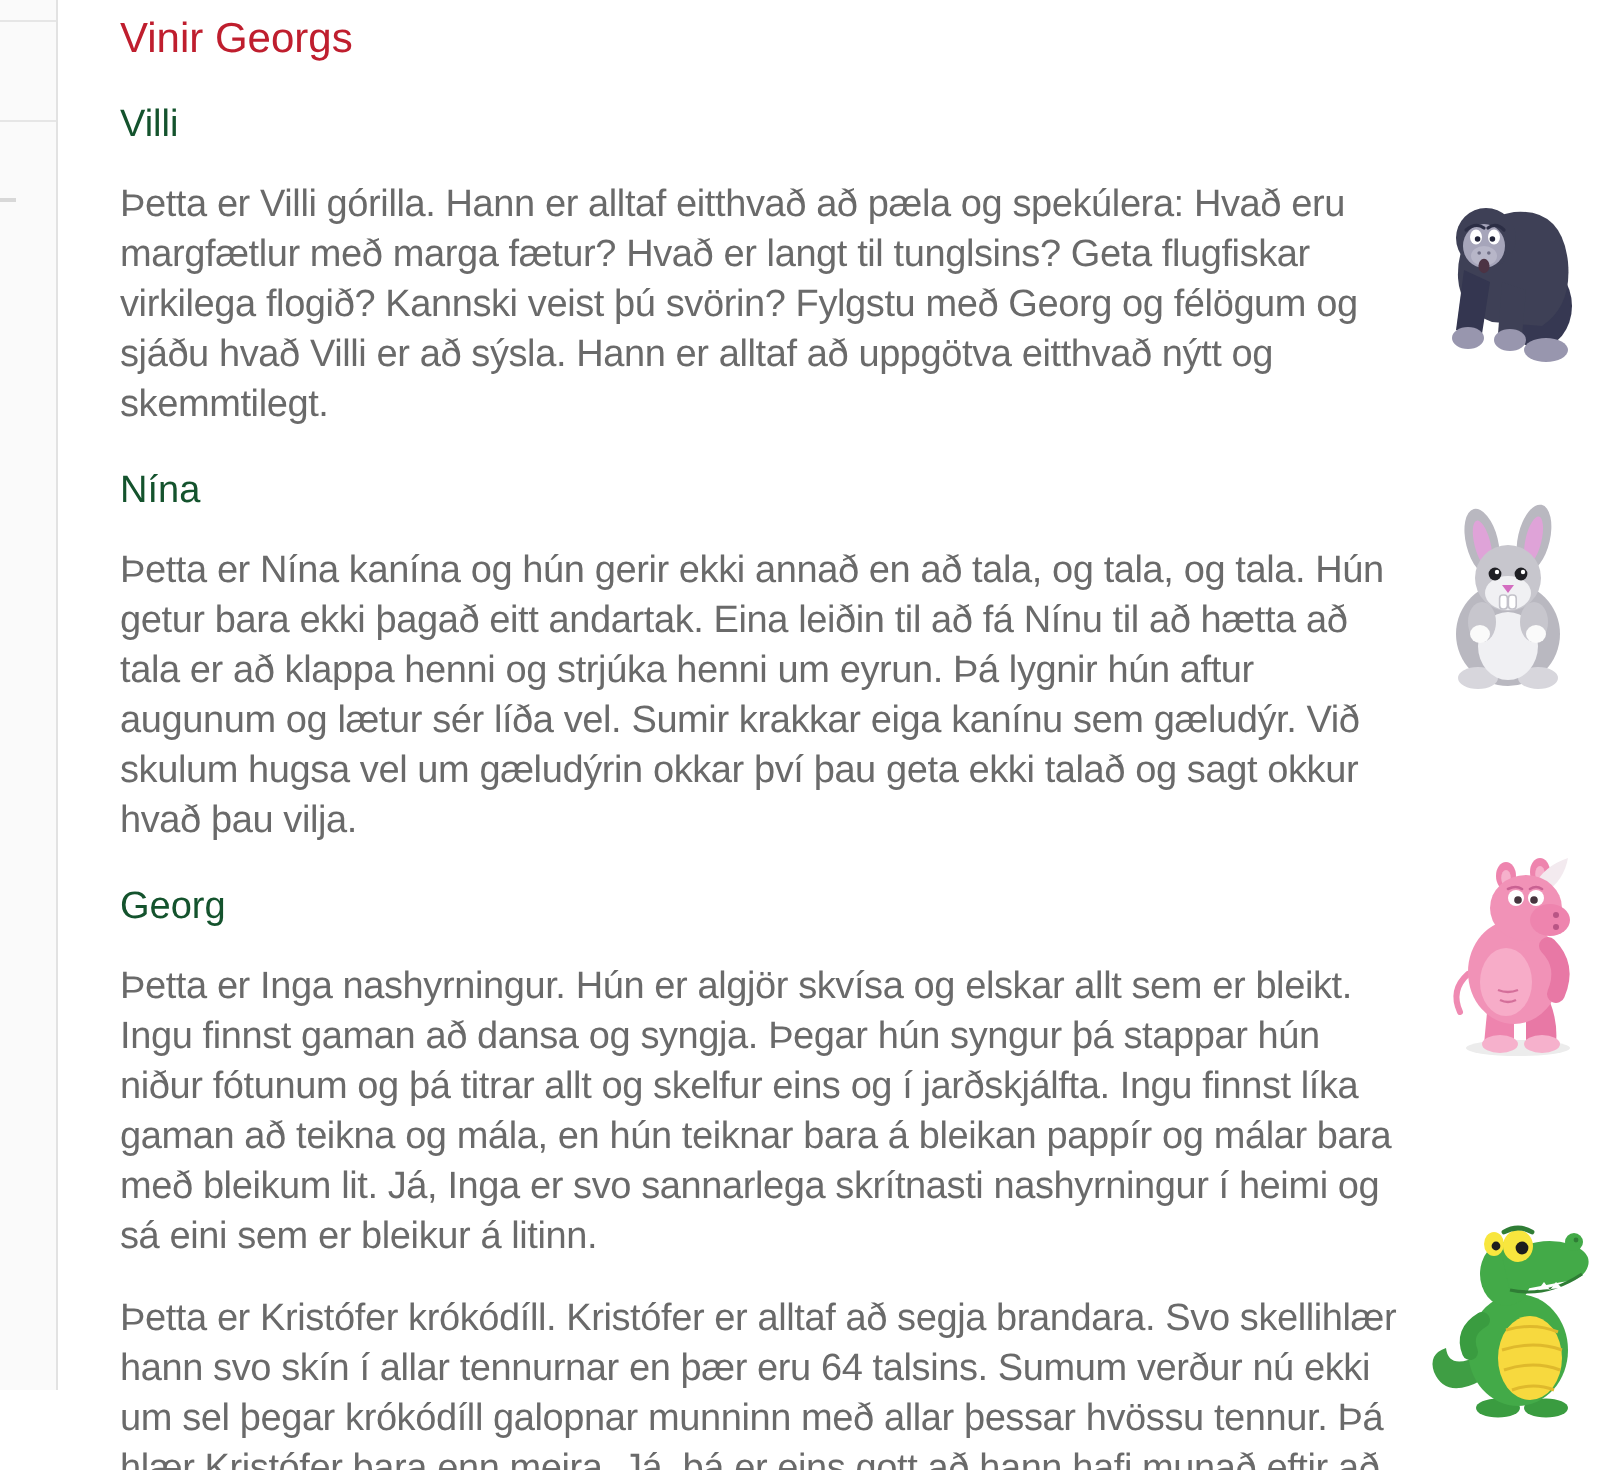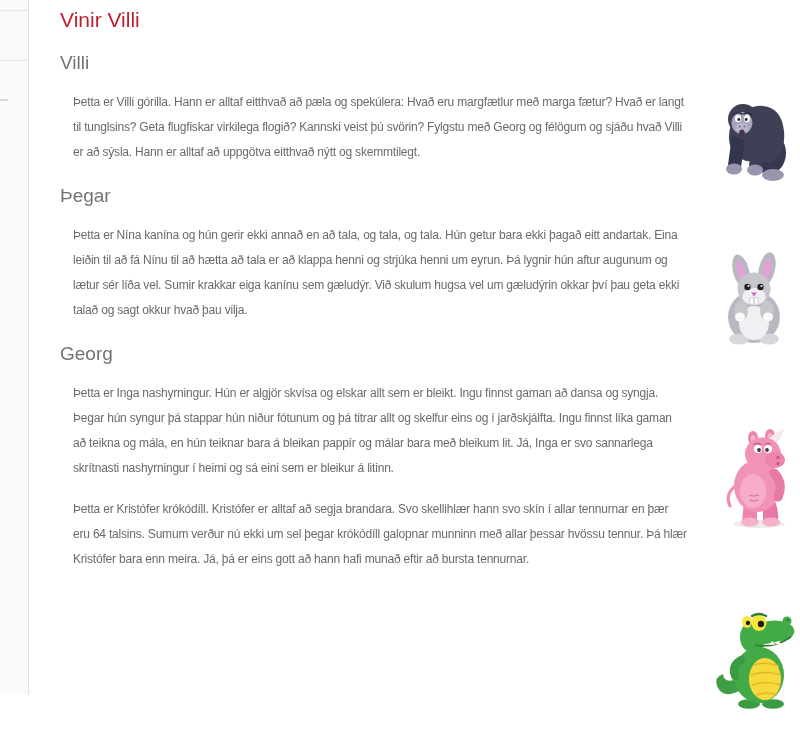--- a/index.html
+++ b/index.html
@@ -19,24 +19,24 @@
   .sb-dash{position:absolute;left:0;top:99px;width:8px;height:2px;background:#d8d8d8;}
 
   
   main{position:absolute;left:60px;top:0;width:640px;}
   h1{
     margin:8px 0 0;font-size:21px;line-height:24px;font-weight:500;
     color:#bf1e2e;letter-spacing:0;
   }
   h2{
     margin:20px 0 0;font-size:19px;line-height:22px;font-weight:500;
-    color:#737373;
+    color:#14532d;
   }
   p{
-    margin:16px 13px 0;font-size:12px;line-height:25px;color:#6a6a6a;
+    margin:16px 0 0;font-size:19px;line-height:25px;color:#6a6a6a;
     letter-spacing:-0.2px;
   }
 
   
   .figure{position:absolute;}
   .fig-gorilla{left:716px;top:95px;width:74px;height:90px;}
   .fig-rabbit{left:716px;top:251px;width:76px;height:95px;}
   .fig-rhino{left:723px;top:429px;width:73px;height:100px;}
   .fig-croc{left:711px;top:608px;width:86px;height:101px;}
   .figure svg{width:100%;height:100%;display:block;}
@@ -44,29 +44,29 @@
 </head>
 <body>
 
 <aside class="sidebar">
   <div class="sb-line l1"></div>
   <div class="sb-line l2"></div>
   <div class="sb-dash"></div>
 </aside>
 
 <main>
-  <h1>Vinir Villi</h1>
+  <h1>Vinir Georgs</h1>
 
   <section>
     <h2>Villi</h2>
     <p>Þetta er Villi górilla. Hann er alltaf eitthvað að pæla og spekúlera: Hvað eru margfætlur með marga fætur? Hvað er langt til tunglsins? Geta flugfiskar virkilega flogið? Kannski veist þú svörin? Fylgstu með Georg og félögum og sjáðu hvað Villi er að sýsla. Hann er alltaf að uppgötva eitthvað nýtt og skemmtilegt.</p>
   </section>
 
   <section>
-    <h2>Þegar</h2>
+    <h2>Nína</h2>
     <p>Þetta er Nína kanína og hún gerir ekki annað en að tala, og tala, og tala. Hún getur bara ekki þagað eitt andartak. Eina leiðin til að fá Nínu til að hætta að tala er að klappa henni og strjúka henni um eyrun. Þá lygnir hún aftur augunum og lætur sér líða vel. Sumir krakkar eiga kanínu sem gæludýr. Við skulum hugsa vel um gæludýrin okkar því þau geta ekki talað og sagt okkur hvað þau vilja.</p>
   </section>
 
   <section>
     <h2>Georg</h2>
     <p>Þetta er Inga nashyrningur. Hún er algjör skvísa og elskar allt sem er bleikt. Ingu finnst gaman að dansa og syngja. Þegar hún syngur þá stappar hún niður fótunum og þá titrar allt og skelfur eins og í jarðskjálfta. Ingu finnst líka gaman að teikna og mála, en hún teiknar bara á bleikan pappír og málar bara með bleikum lit. Já, Inga er svo sannarlega skrítnasti nashyrningur í heimi og sá eini sem er bleikur á litinn.</p>
   </section>
 
   <section>
     <p>Þetta er Kristófer krókódíll. Kristófer er alltaf að segja brandara. Svo skellihlær hann svo skín í allar tennurnar en þær eru 64 talsins. Sumum verður nú ekki um sel þegar krókódíll galopnar munninn með allar þessar hvössu tennur. Þá hlær Kristófer bara enn meira. Já, þá er eins gott að hann hafi munað eftir að bursta tennurnar.</p>

